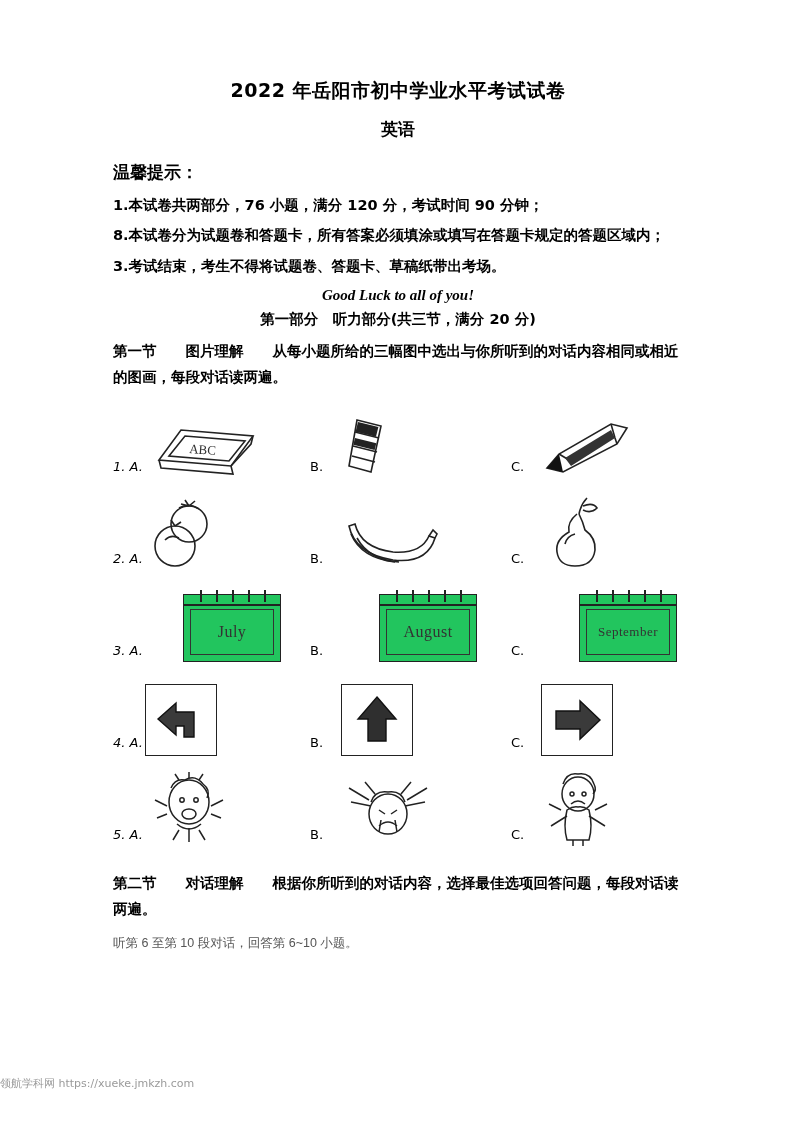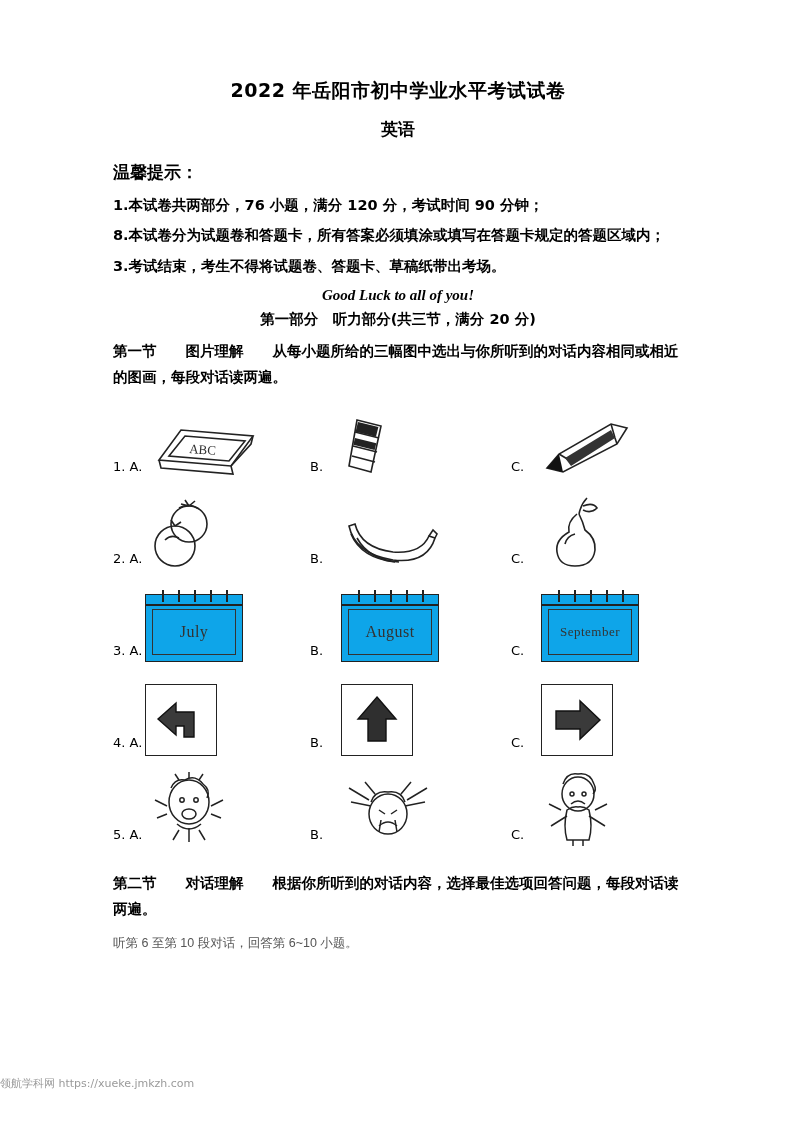--- a/index.html
+++ b/index.html
@@ -82,21 +82,21 @@
     position: relative;
     height: 86px;
     margin-top: 6px;
   }
   .qlabel {
     position: absolute;
     font-size: 13px;
     font-family: "DejaVu Sans", sans-serif;
     bottom: 8px;
   }
-  .qlabel.a { left: 0px; }
+  .qlabel.a { left: 0px; font-style: italic; }
   .qlabel.b { left: 197px; }
   .qlabel.c { left: 398px; }
   .pic {
     position: absolute;
     bottom: 0;
   }
   .pic.a { left: 32px; }
   .pic.b { left: 228px; }
   .pic.c { left: 428px; }
   .footer {
@@ -112,22 +112,23 @@
     font-size: 12.5px;
     color: #555;
     margin-top: 12px;
     font-family: Liberation Sans, sans-serif;
   }
   
   .cal {
     width: 96px;
     height: 66px;
     border: 1.6px solid #222;
-    background: #0ea5e9;
+    background: #22c55e;
     position: relative;
+    margin-left: 38px;
   }
   .cal .ring {
     position: absolute;
     width: 2px;
     height: 12px;
     background: #222;
     top: -5px;
   }
   .cal .inner {
     position: absolute;

